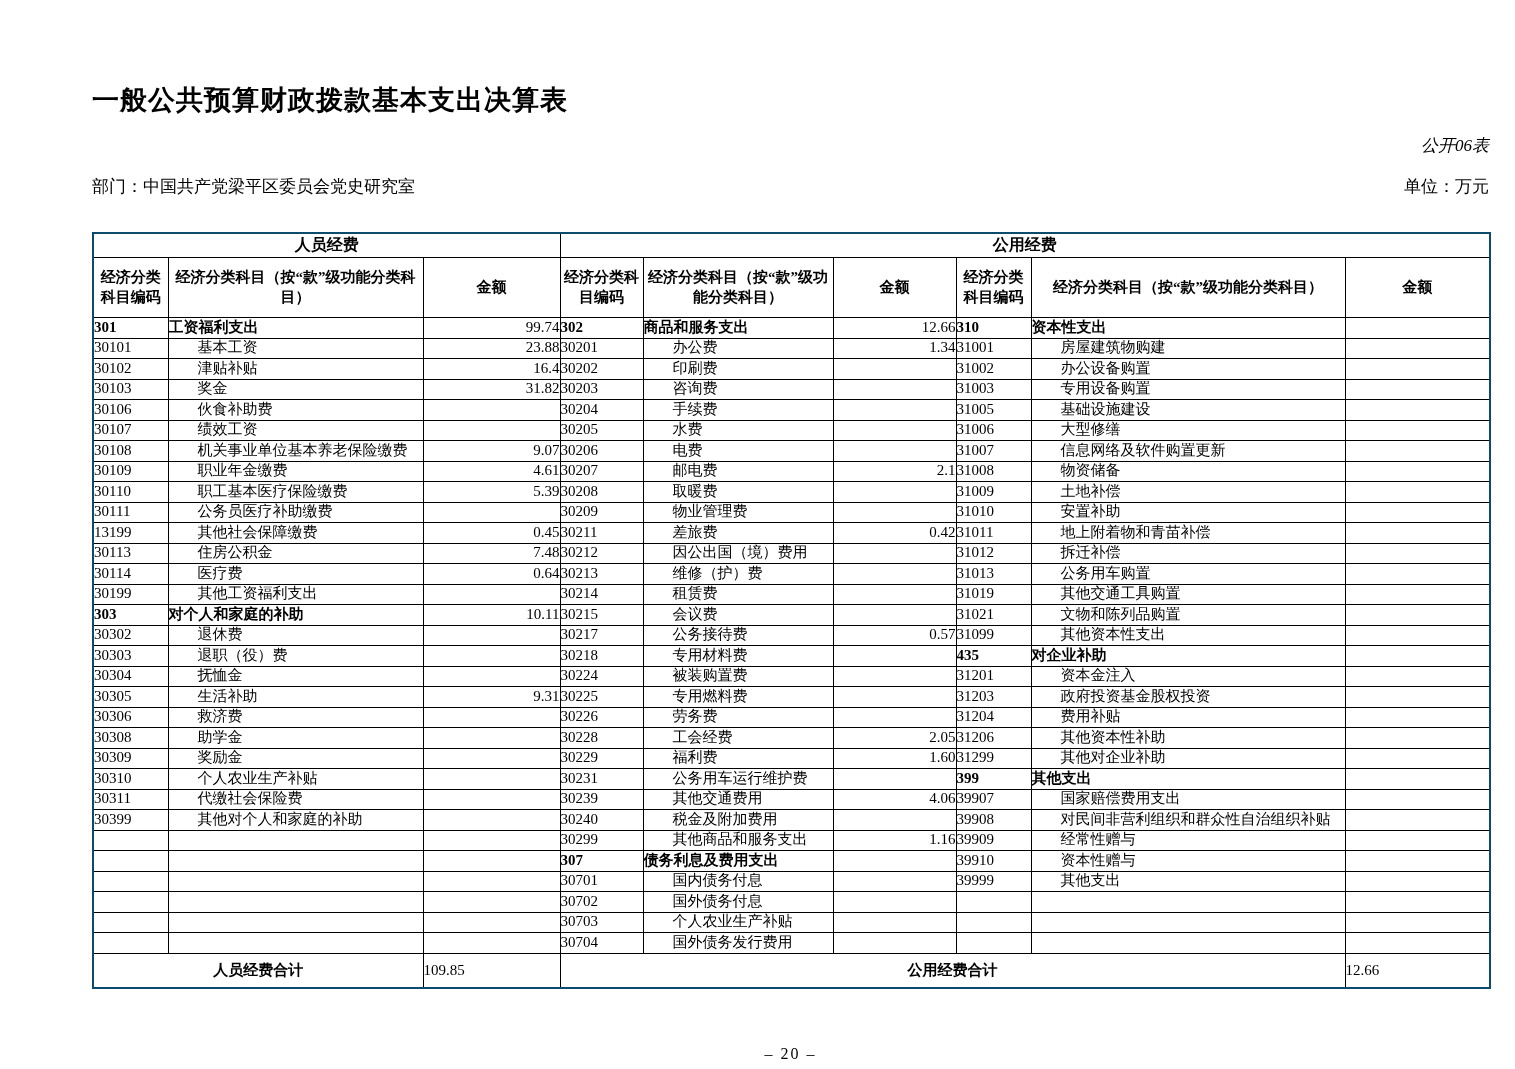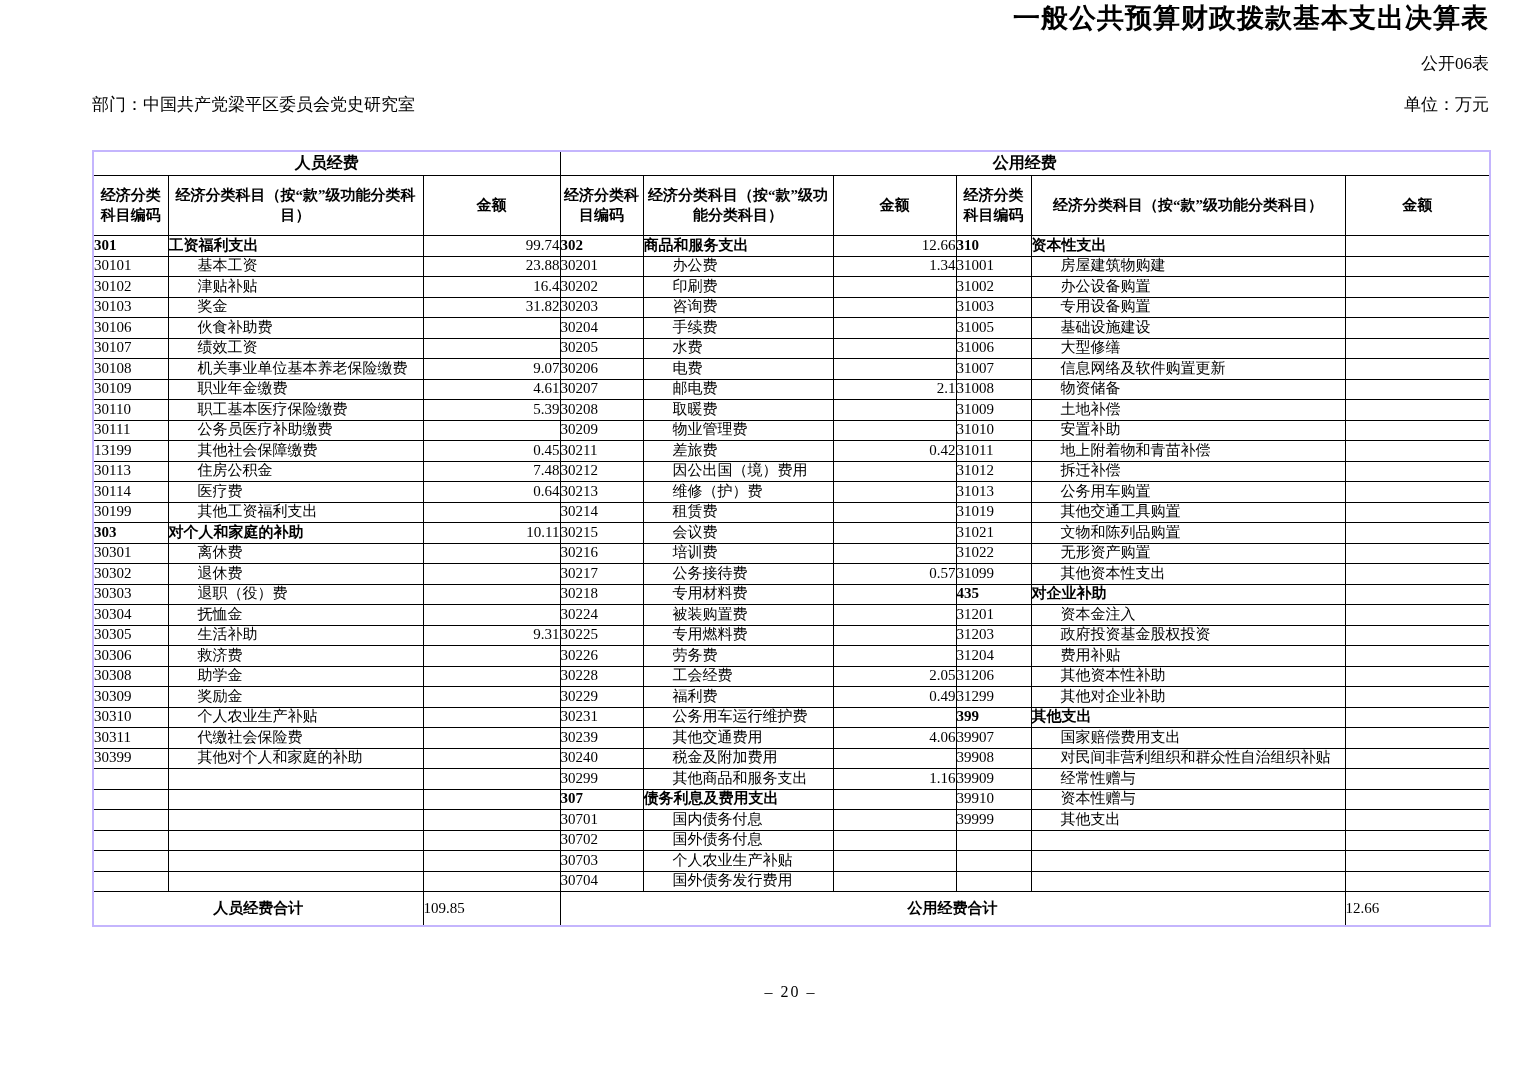--- a/index.html
+++ b/index.html
@@ -3,32 +3,32 @@
 <meta charset="utf-8">
 <style>
   html,body{margin:0;padding:0;}
   body{
     width:1515px;height:1069px;background:#ffffff;color:#000;
     font-family:"Liberation Serif","DejaVu Serif",serif;
     overflow:hidden;
   }
   .sheet{width:1397px;margin-left:92px;}
   .doc-title{
-    text-align:right;
+    padding-top:82px;text-align:left;
     font-size:27px;font-weight:bold;letter-spacing:1px;
   }
-  .open-line{margin-top:16px;text-align:right;font-size:17px;}
+  .open-line{margin-top:16px;text-align:right;font-size:17px;font-style:italic;}
   .meta-line{
     margin-top:18px;margin-bottom:12px;
     display:flex;justify-content:space-between;align-items:flex-end;
     font-size:17px;
   }
   table.budget{
     width:1397px;border-collapse:collapse;table-layout:fixed;
-    border:2px solid #c4b5fd;
+    border:2px solid #0c4a6e;
     margin-top:34px;
   }
   table.budget th,table.budget td{
     border:1px solid #000;padding:0;overflow:hidden;
     font-size:15px;vertical-align:middle;
   }
   tr.ghead th{height:23px;font-size:16px;font-weight:bold;text-align:center;}
   tr.chead th{height:59px;font-weight:bold;text-align:center;line-height:1.3;padding:0 3px;}
   tbody td{height:19.5px;line-height:1.05;white-space:nowrap;}
   td.c{padding-left:3px;text-align:left;}
@@ -241,31 +241,20 @@
           <td class="n b">对个人和家庭的补助</td>
           <td class="v">10.11</td>
           <td class="c">30215</td>
           <td class="n sub">会议费</td>
           <td class="v"></td>
           <td class="c">31021</td>
           <td class="n sub">文物和陈列品购置</td>
           <td class="v"></td>
         </tr>
         <tr>
-          <td class="c">30301</td>
-          <td class="n sub">离休费</td>
-          <td class="v"></td>
-          <td class="c">30216</td>
-          <td class="n sub">培训费</td>
-          <td class="v"></td>
-          <td class="c">31022</td>
-          <td class="n sub">无形资产购置</td>
-          <td class="v"></td>
-        </tr>
-        <tr>
           <td class="c">30302</td>
           <td class="n sub">退休费</td>
           <td class="v"></td>
           <td class="c">30217</td>
           <td class="n sub">公务接待费</td>
           <td class="v">0.57</td>
           <td class="c">31099</td>
           <td class="n sub">其他资本性支出</td>
           <td class="v"></td>
         </tr>
@@ -323,21 +312,21 @@
           <td class="c">31206</td>
           <td class="n sub">其他资本性补助</td>
           <td class="v"></td>
         </tr>
         <tr>
           <td class="c">30309</td>
           <td class="n sub">奖励金</td>
           <td class="v"></td>
           <td class="c">30229</td>
           <td class="n sub">福利费</td>
-          <td class="v">0.49</td>
+          <td class="v">1.60</td>
           <td class="c">31299</td>
           <td class="n sub">其他对企业补助</td>
           <td class="v"></td>
         </tr>
         <tr>
           <td class="c">30310</td>
           <td class="n sub">个人农业生产补贴</td>
           <td class="v"></td>
           <td class="c">30231</td>
           <td class="n sub">公务用车运行维护费</td>

